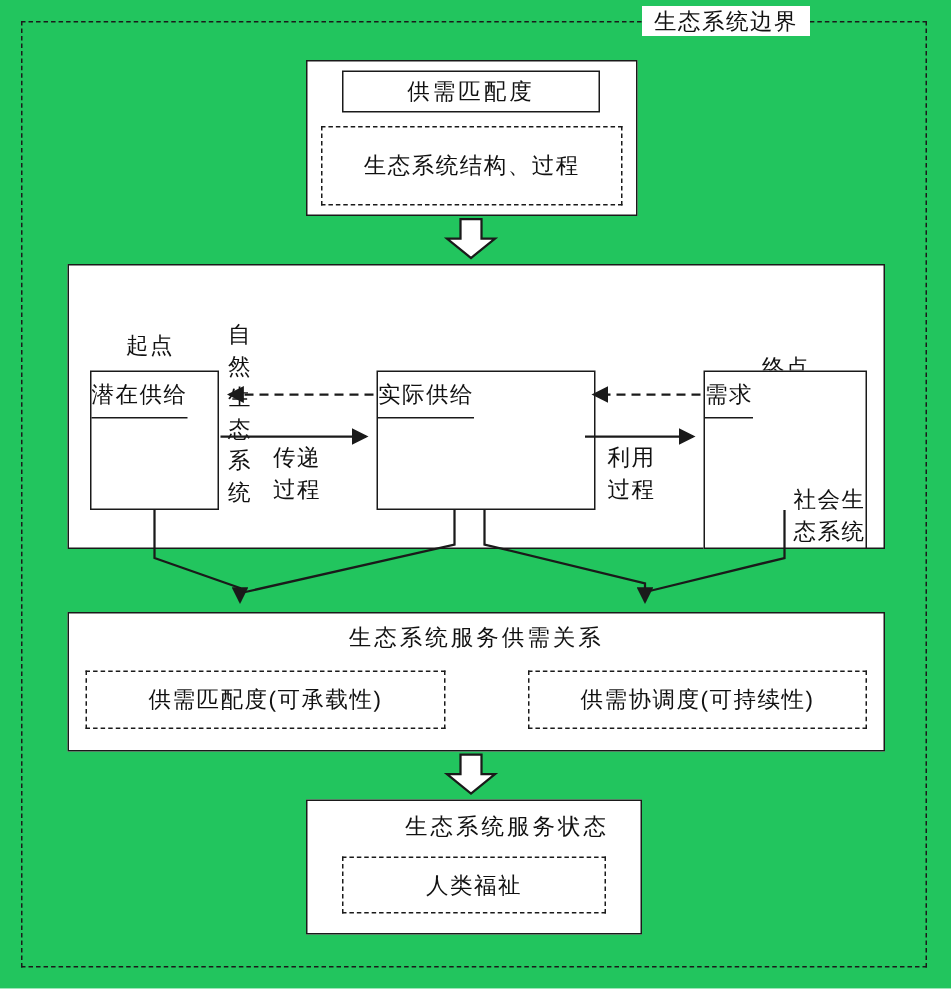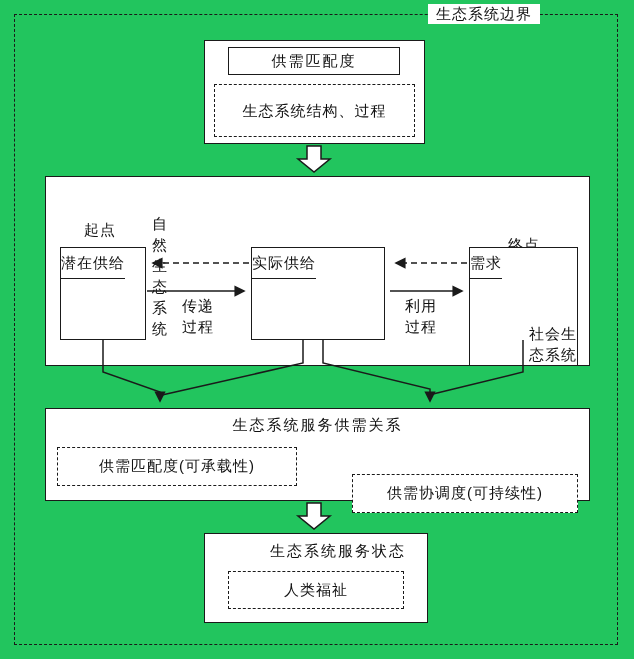--- a/index.html
+++ b/index.html
@@ -43,21 +43,21 @@
   <div class="abs solid" style="left:60px;top:247px;width:86px;height:93px;">
     <div class="stack">
       <div class="boxtitle">潜在供给</div>
       <div class="boxbody">
         <span>自然生</span>
         <span>态系统</span>
       </div>
     </div>
   </div>
 
-  <div class="abs solid" style="left:251px;top:247px;width:134px;height:93px;">
+  <div class="abs solid" style="left:251px;top:247px;width:146px;height:93px;">
     <div class="stack">
       <div class="boxtitle">实际供给</div>
     </div>
   </div>
 
   <div class="abs solid" style="left:469px;top:247px;width:109px;height:119px;">
     <div class="stack">
       <div class="boxtitle">需求</div>
       <div class="boxbody">
         <span>社会生</span>
@@ -71,21 +71,21 @@
     <span class="t15">过程</span>
   </div>
   <div class="abs center col lh" style="left:396px;top:295px;width:50px;">
     <span class="t15">利用</span>
     <span class="t15">过程</span>
   </div>
 
   <div class="abs solid thin" style="left:45px;top:408px;width:545px;height:93px;"></div>
   <div class="abs center t15w" style="left:45px;top:414px;width:545px;height:22px;">生态系统服务供需关系</div>
   <div class="abs dashedb center t15" style="left:57px;top:447px;width:240px;height:39px;">供需匹配度(可承载性)</div>
-  <div class="abs dashedb center t15" style="left:352px;top:474px;width:226px;height:39px;">供需协调度(可持续性)</div>
+  <div class="abs dashedb center t15" style="left:352px;top:447px;width:226px;height:39px;">供需协调度(可持续性)</div>
 
   <div class="abs solid thin" style="left:204px;top:533px;width:224px;height:90px;"></div>
   <div class="abs center t15w" style="left:204px;top:540px;width:224px;height:22px;padding-left:44px;">生态系统服务状态</div>
   <div class="abs dashedb center t15" style="left:228px;top:571px;width:176px;height:38px;">人类福祉</div>
 
   <svg class="overlay" width="634" height="659" viewBox="0 0 634 659">
     <defs>
       <marker id="arr" viewBox="0 0 10 10" refX="8.5" refY="5" markerWidth="7.5" markerHeight="7.5" orient="auto-start-reverse">
         <path d="M0,0 L10,5 L0,10 z" fill="#1a1a1a"></path>
       </marker>

